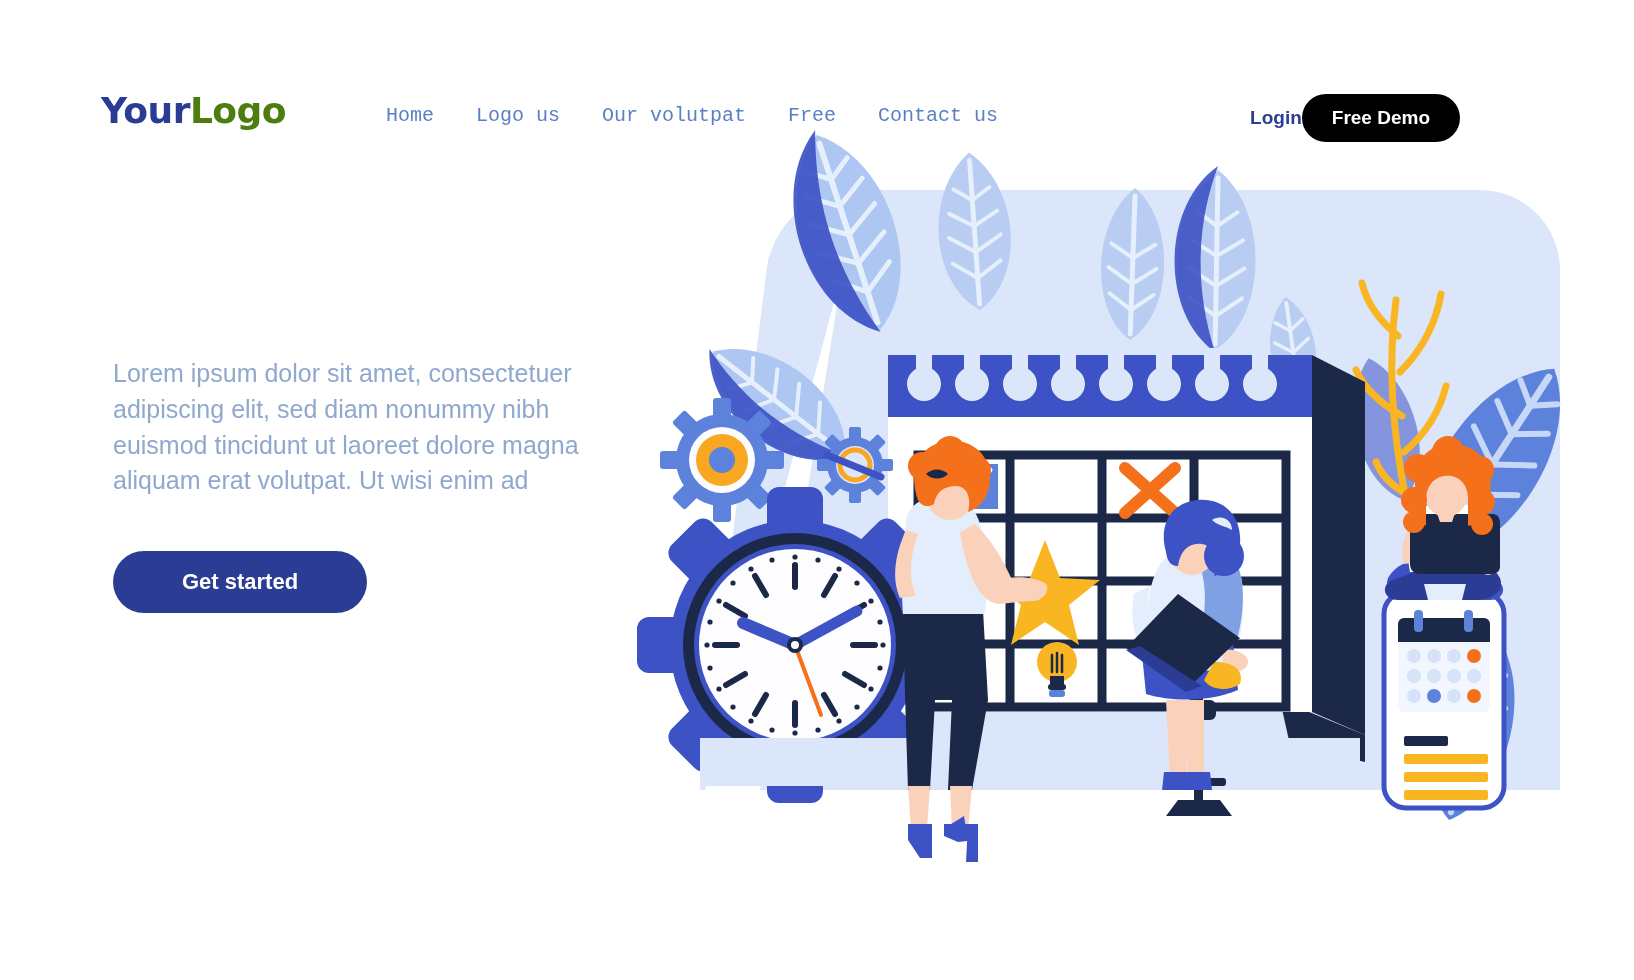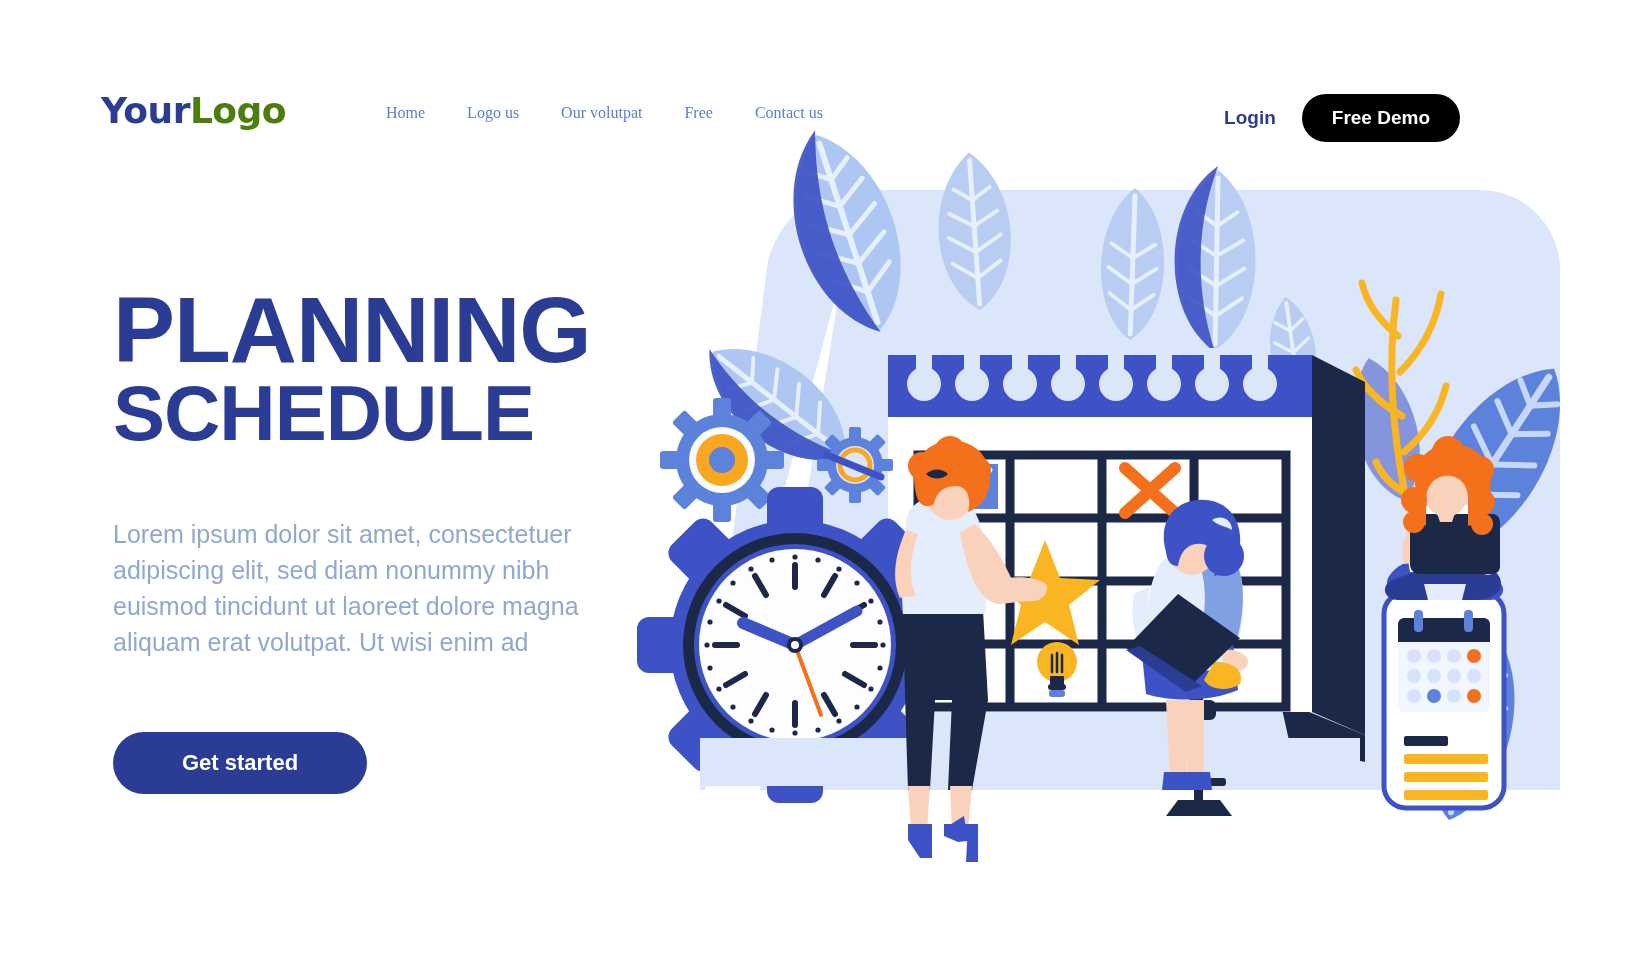--- a/index.html
+++ b/index.html
@@ -23,27 +23,27 @@
     white-space: nowrap;
   }
   .logo .p1 { color: #2B3C94; text-align: center; }
   .logo .p2 { color: #4d7c0f; }
 
   .nav {
     position: absolute; left: 386px; top: 104px;
     display: flex; align-items: center; gap: 42px;
   }
   .nav a {
-    color: #5B7FC4; font-size: 16px; text-decoration: none;
-    font-family: Liberation Serif, serif; white-space: nowrap;
+    color: #5B7FC4; font-size: 20px; text-decoration: none;
+    font-family: Liberation Mono, monospace; white-space: nowrap;
   }
 
   .header-right {
     position: absolute; right: 174px; top: 94px;
-    display: flex; align-items: center; gap: 26px; justify-content: space-between;
+    display: flex; align-items: center;  justify-content: space-between;
   }
   .login-link {
     color: #2B3C94; font-size: 19px; font-weight: 700; text-decoration: none;
     white-space: nowrap;
   }
   .demo-btn {
     background: #000000; color: #fff; border: none;
     border-radius: 26px; padding: 13px 30px;
     font-size: 19px; font-weight: 700; cursor: pointer;
     font-family: "Liberation Sans", sans-serif; white-space: nowrap;
@@ -60,21 +60,21 @@
   }
   .hero h1 .l1 { display: block; font-size: 93px; }
   .hero h1 .l2 { display: block; font-size: 78px; margin-top: 4px; }
   .hero p {
     margin-top: 68px;
     color: #8FA8CE; font-size: 25px; line-height: 1.43;
     width: 487px;
     font-family: "Liberation Sans", sans-serif;
   }
   .cta-btn {
-    margin-top: 72px;
+    margin-top: 52px;
     background: #2B3C94; color: #fff; border: none;
     border-radius: 32px; width: 254px; height: 62px;
     font-size: 22px; font-weight: 700; cursor: pointer;
     font-family: "Liberation Sans", sans-serif;
   }
 
   
   .illu { position: absolute; left: 0; top: 0; width: 1634px; height: 980px; z-index: 10; }
   .illu svg { display:block; width:1634px; height:980px; }
 </style>
@@ -575,21 +575,17 @@
       <a href="#">Contact us</a>
     </nav>
 
     <div class="header-right">
       <a href="#" class="login-link">Login</a>
       <button class="demo-btn">Free Demo</button>
     </div>
   </div>
 
   <div class="hero">
-    <h1>
-      <span class="l1">PLANNING</span>
-      <span class="l2">SCHEDULE</span>
-    </h1>
     <p>Lorem ipsum dolor sit amet, consectetuer adipiscing elit, sed diam nonummy nibh euismod tincidunt ut laoreet dolore magna aliquam erat volutpat. Ut wisi enim ad</p>
     <button class="cta-btn">Get started</button>
   </div>
 
 </div>
 
 </body></html>

